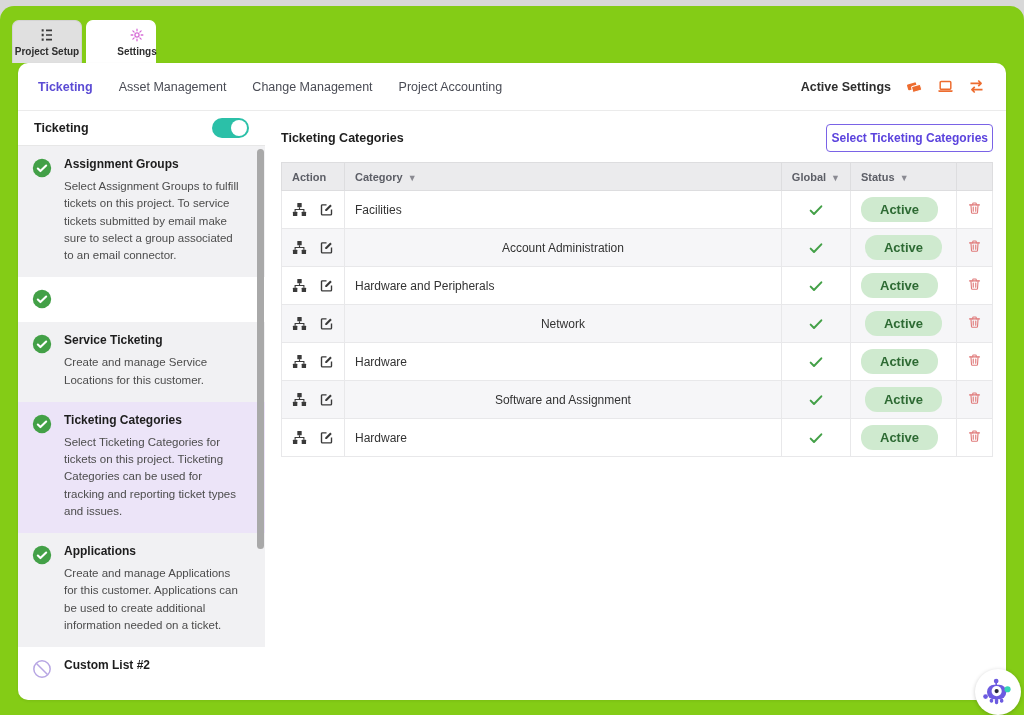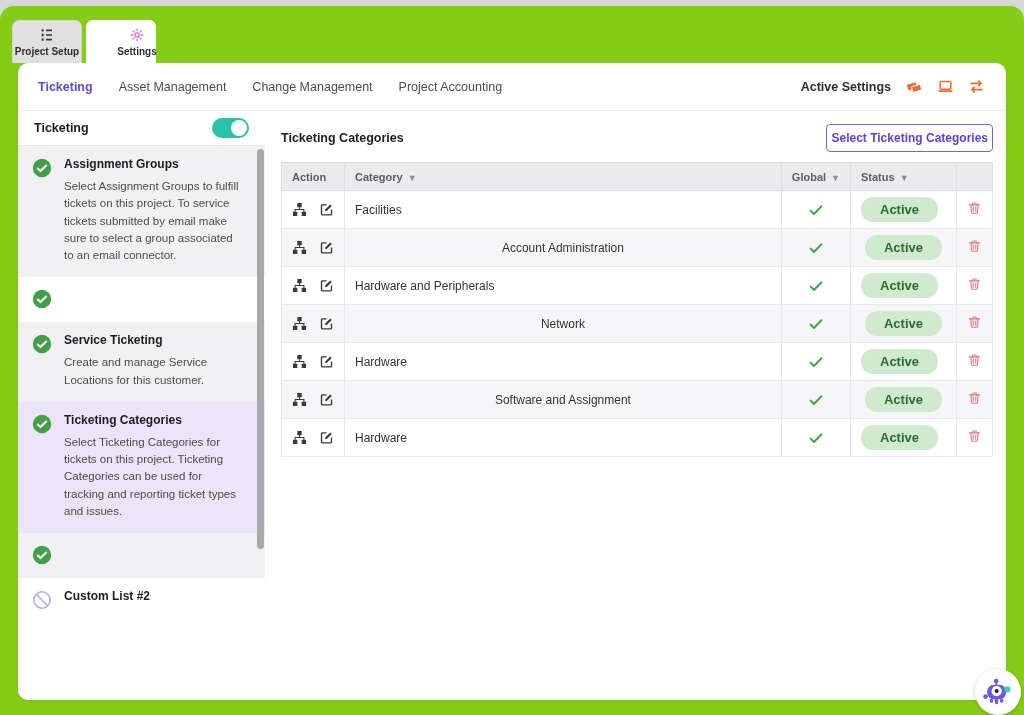--- a/index.html
+++ b/index.html
@@ -197,20 +197,24 @@
     </span>
   </div>
 
   <div class="side-item shade">
     <span class="si-icon">
       <svg class="ic-check" viewBox="0 0 24 24" width="20" height="20">
         <circle cx="12" cy="12" r="11" fill="#43a047"></circle>
         <path d="M7 12.6l3.1 3.1L17 9" stroke="#fff" stroke-width="2.5" fill="none" stroke-linecap="round" stroke-linejoin="round"></path>
       </svg>
       
+    </span>
+    <span class="si-body">
+      <span class="si-title" style="display:block">Applications</span>
+      <span class="si-desc" style="display:block">Create and manage Applications for this customer. Applications can be used to create additional information needed on a ticket.</span>
     </span>
   </div>
 
   <div class="side-item">
     <span class="si-icon">
       
       <svg class="ic-slash" viewBox="0 0 24 24" width="20" height="20">
         <circle cx="12" cy="12" r="9.8" fill="none" stroke="#b7a6e3" stroke-width="1.8"></circle>
         <path d="M5.4 5.4l13.2 13.2" stroke="#b7a6e3" stroke-width="1.8"></path>
       </svg>

